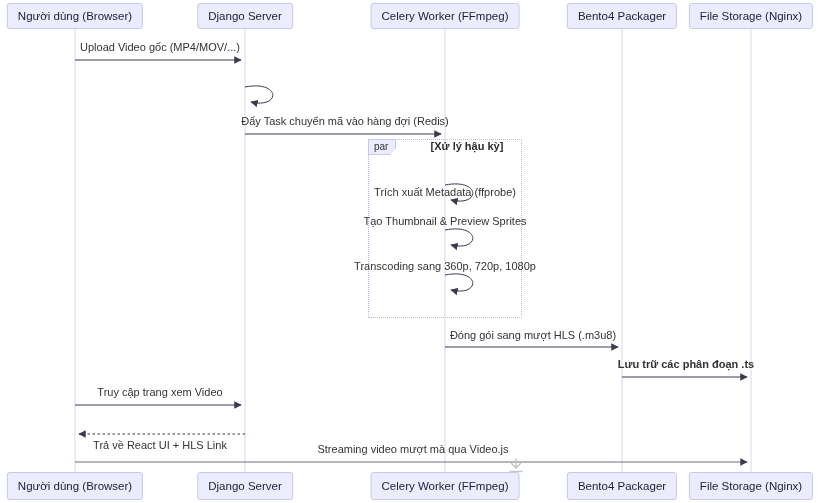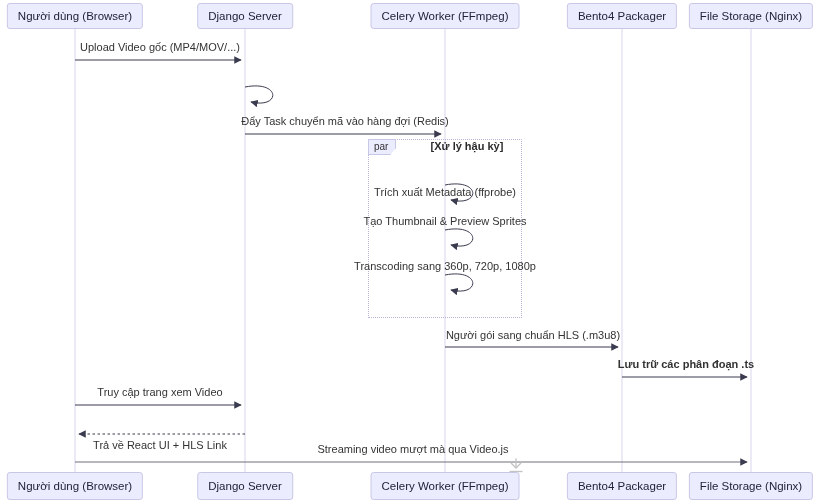--- a/index.html
+++ b/index.html
@@ -86,19 +86,19 @@
 
   <div class="par-frame" style="left:368px; top:139px; width:154px; height:179px;"></div>
   <div class="par-label" style="left:368px; top:139px;">par</div>
   <div class="par-title" style="left:467px; top:140px;">[Xử lý hậu kỳ]</div>
 
   <div class="msg" style="left:160px; top:41px;">Upload Video gốc (MP4/MOV/...)</div>
   <div class="msg" style="left:345px; top:115px;">Đẩy Task chuyển mã vào hàng đợi (Redis)</div>
   <div class="msg" style="left:445px; top:161px;margin-top:25px;">Trích xuất Metadata (ffprobe)</div>
   <div class="msg" style="left:445px; top:215px;">Tạo Thumbnail &amp; Preview Sprites</div>
   <div class="msg" style="left:445px; top:260px;">Transcoding sang 360p, 720p, 1080p</div>
-  <div class="msg" style="left:533px; top:329px;">Người gói sang chuẩn HLS (.m3u8)</div>
+  <div class="msg" style="left:533px; top:329px;">Đóng gói sang mượt HLS (.m3u8)</div>
   <div class="msg" style="left:686px; top:358px;font-weight:bold;">Lưu trữ các phân đoạn .ts</div>
   <div class="msg" style="left:160px; top:386px;">Truy cập trang xem Video</div>
   <div class="msg" style="left:160px; top:415px;margin-top:24px;">Trả về React UI + HLS Link</div>
   <div class="msg" style="left:413px; top:443px;">Streaming video mượt mà qua Video.js</div>
 
 </div>
 
 </body></html>

